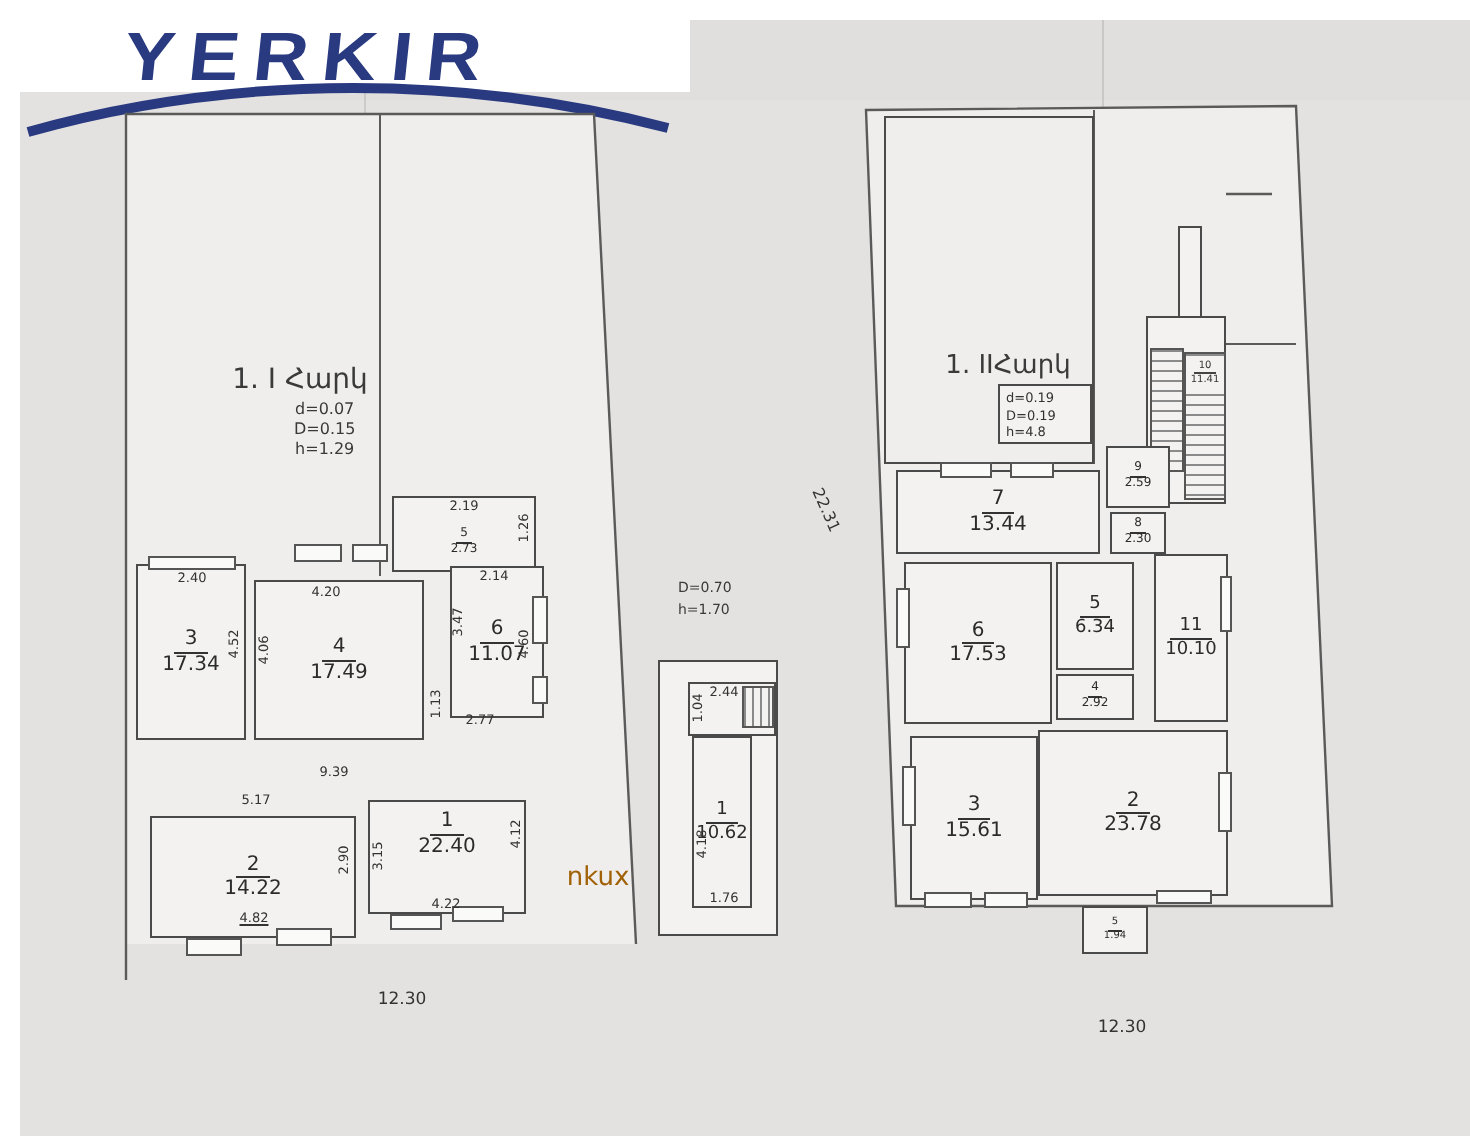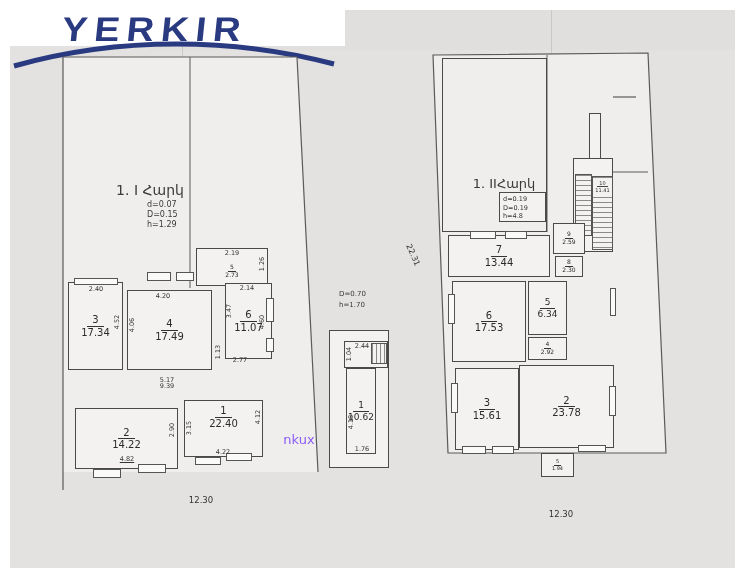--- a/index.html
+++ b/index.html
@@ -32,21 +32,21 @@
   .parambox{position:absolute;border:1px solid #4a4a4a;background:#f3f2f0;
             font-size:6.5px;line-height:8.5px;color:#333;padding:2px 3px;box-sizing:border-box;}
   .win{position:absolute;background:#fafaf8;border:1px solid #555;box-sizing:border-box;}
   .stair-h{position:absolute;border:1px solid #555;box-sizing:border-box;
            background:repeating-linear-gradient(180deg,#8a8a8a 0 1px,transparent 1px 5px);}
   .stair-v{position:absolute;border:1px solid #555;box-sizing:border-box;
            background:repeating-linear-gradient(90deg,#8a8a8a 0 1px,transparent 1px 4px);}
   .stairlabel{position:absolute;background:#f3f2f0;display:flex;flex-direction:column;
               align-items:center;justify-content:center;font-size:5px;color:#333;line-height:1.2;}
   .stairlabel .rnum{padding:0 2px;border-bottom:1px solid #444;}
-  .nkux{position:absolute;font-size:13px;color:#8b5cf6;transform:translate(-50%,-50%);}
+  .nkux{position:absolute;font-size:13px;color:#a16207;transform:translate(-50%,-50%);}
 </style>
 </head>
 <body>
 
 <div class="canvas">
 
   <div class="paper"></div>
   <div class="paper-top"></div>
   <div class="fold" style="left:182px;top:10px;height:47px;"></div>
   <div class="fold" style="left:551px;top:10px;height:45px;"></div>
@@ -63,21 +63,21 @@
     <polyline points="63,490 63,57 297,57 318,472" fill="none" stroke="#5a5a5a" stroke-width="1.2"></polyline>
     <line x1="190" y1="57" x2="190" y2="288" stroke="#5a5a5a" stroke-width="1"></line>
 
     <polygon points="433,55 648,53 666,453 448,453" fill="#efeeec" stroke="#5a5a5a" stroke-width="1.2"></polygon>
     <line x1="547" y1="55" x2="547" y2="232" stroke="#5a5a5a" stroke-width="1"></line>
     <line x1="592" y1="172" x2="648" y2="172" stroke="#5a5a5a" stroke-width="1"></line>
     <line x1="613" y1="97" x2="636" y2="97" stroke="#5a5a5a" stroke-width="1.2"></line>
   </svg>
 
   <div class="title" style="left:150px;top:190px;font-size:14px;">1. I Հարկ</div>
-  <div class="params" style="left:147px;top:200px;">
+  <div class="params" style="left:147px;top:200px;text-align:center;">
     <div>d=0.07</div>
     <div>D=0.15</div>
     <div>h=1.29</div>
   </div>
 
   <div class="room sm" style="left:196px;top:248px;width:72px;height:38px;">
     <div class="rlabel" style="padding-top:8px;box-sizing:border-box;">
       <span class="rnum">5</span>
       <span class="rarea">2.73</span>
     </div>
@@ -128,21 +128,21 @@
   <div class="dim" style="left:96px;top:289px;">2.40</div>
   <div class="dim v" style="left:117px;top:322px;">4.52</div>
   <div class="dim" style="left:163px;top:296px;">4.20</div>
   <div class="dim v" style="left:132px;top:325px;">4.06</div>
   <div class="dim" style="left:247px;top:288px;">2.14</div>
   <div class="dim v" style="left:229px;top:311px;">3.47</div>
   <div class="dim v" style="left:262px;top:322px;">4.60</div>
   <div class="dim v" style="left:218px;top:352px;">1.13</div>
   <div class="dim" style="left:240px;top:360px;">2.77</div>
   <div class="dim" style="left:167px;top:386px;">9.39</div>
-  <div class="dim" style="left:128px;top:380px;margin-left:39px;">5.17</div>
+  <div class="dim" style="left:128px;top:400px;">5.17</div>
   <div class="dim v" style="left:172px;top:430px;">2.90</div>
   <div class="dim" style="left:127px;top:459px;text-decoration:underline;">4.82</div>
   <div class="dim v" style="left:189px;top:428px;">3.15</div>
   <div class="dim v" style="left:258px;top:417px;">4.12</div>
   <div class="dim" style="left:223px;top:452px;">4.22</div>
   <div class="dim big" style="left:201px;top:488px;">12.30</div>
 
   <div class="params" style="left:339px;top:289px;font-size:7px;line-height:11px;">
     <div>D=0.70</div>
     <div>h=1.70</div>
@@ -208,20 +208,26 @@
   <div class="room" style="left:528px;top:281px;width:39px;height:54px;">
     <div class="rlabel" style="font-size:9px;">
       <span class="rnum">5</span>
       <span class="rarea">6.34</span>
     </div>
   </div>
   <div class="room sm" style="left:528px;top:337px;width:39px;height:23px;">
     <div class="rlabel">
       <span class="rnum">4</span>
       <span class="rarea">2.92</span>
+    </div>
+  </div>
+  <div class="room" style="left:577px;top:277px;width:37px;height:84px;">
+    <div class="rlabel" style="font-size:9px;">
+      <span class="rnum">11</span>
+      <span class="rarea">10.10</span>
     </div>
   </div>
   <div class="room" style="left:455px;top:368px;width:64px;height:82px;">
     <div class="rlabel">
       <span class="rnum">3</span>
       <span class="rarea">15.61</span>
     </div>
   </div>
   <div class="room" style="left:519px;top:365px;width:95px;height:83px;">
     <div class="rlabel">

